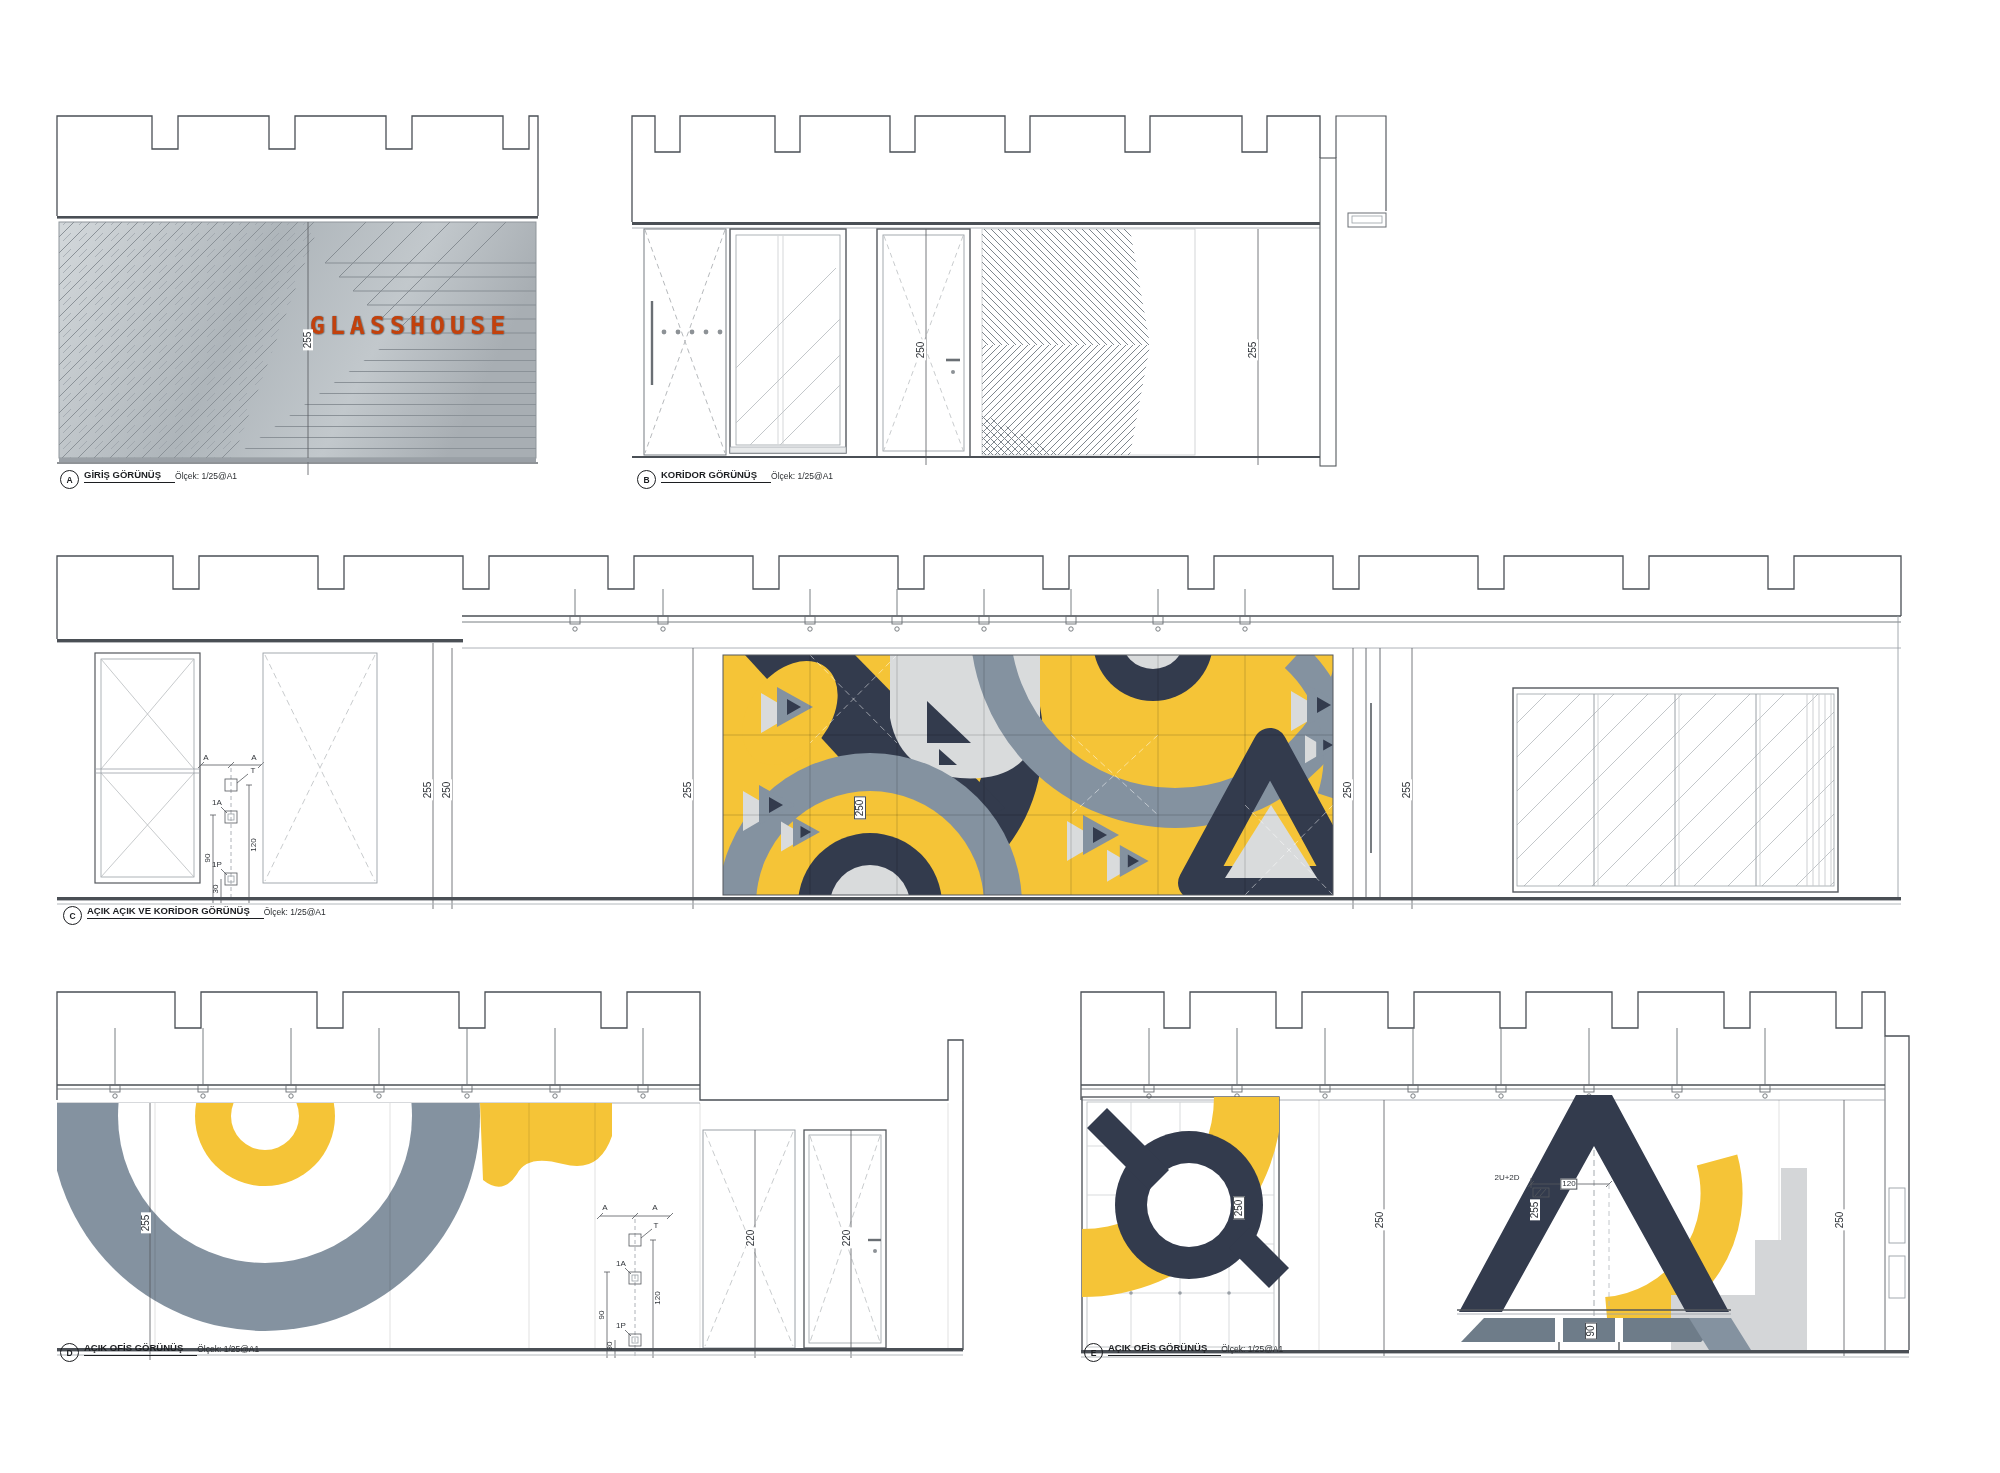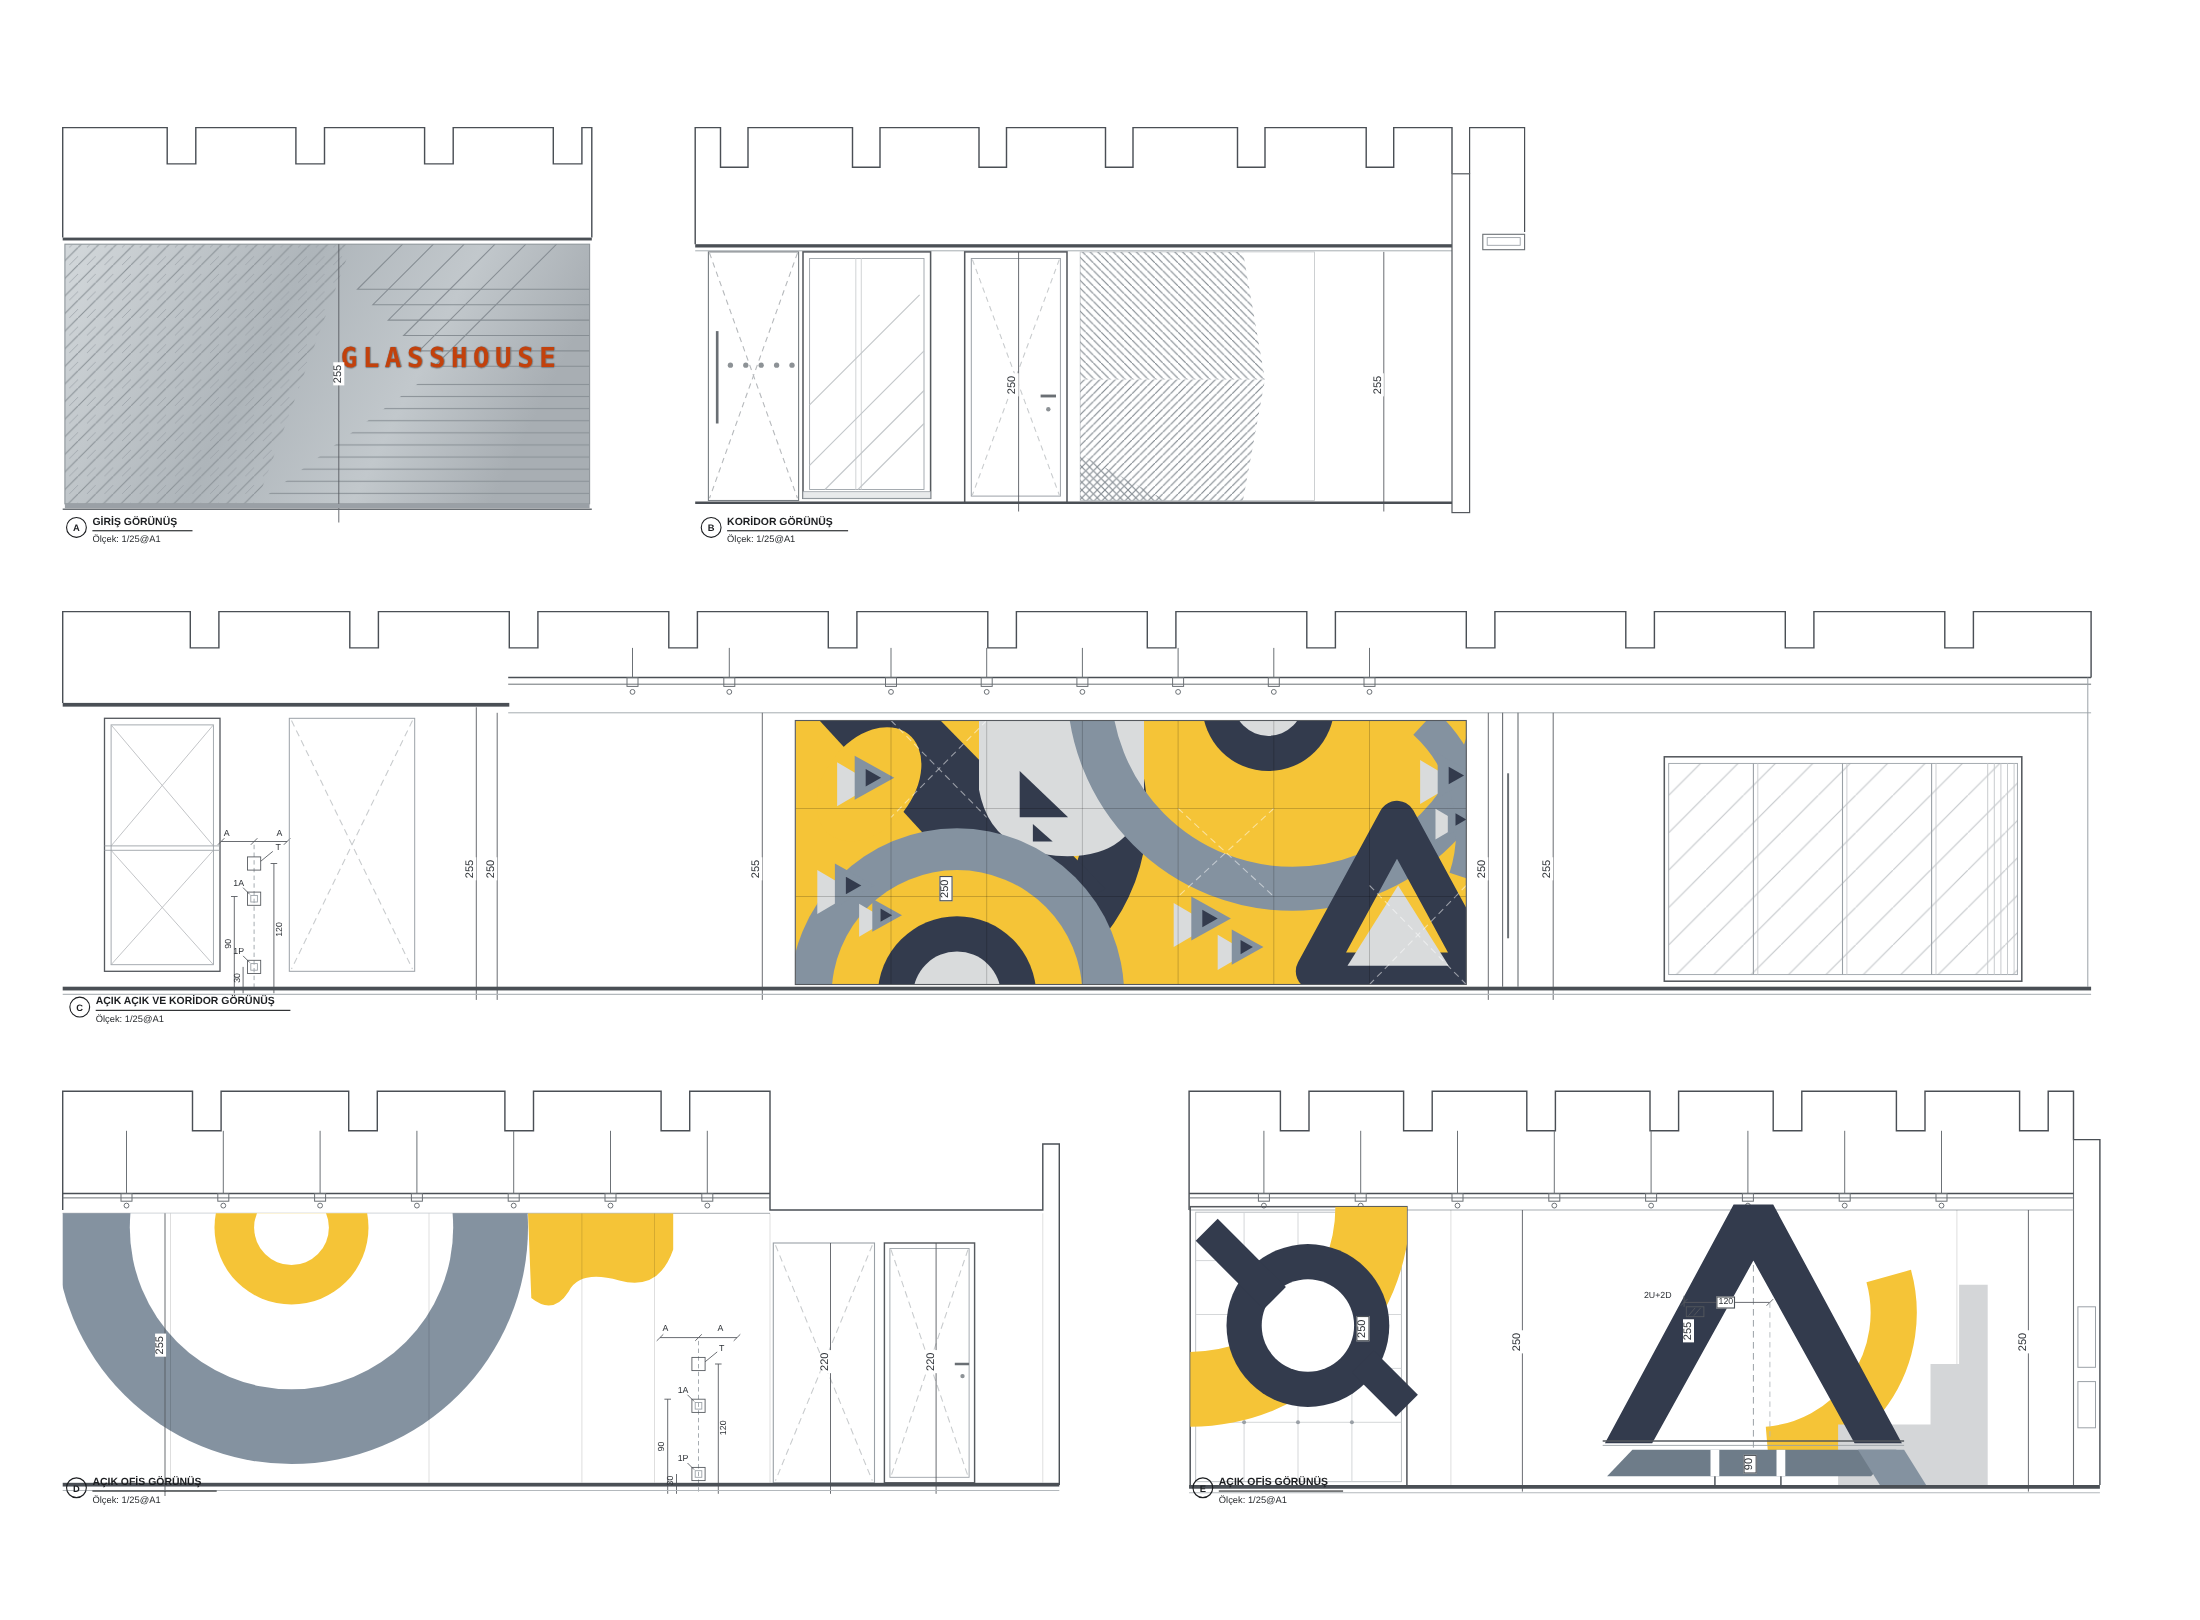--- a/index.html
+++ b/index.html
@@ -16,21 +16,21 @@
   .co{position:absolute;transform:translate(-50%,-50%);font-size:8px;line-height:1;color:#2f3338;
       background:transparent;white-space:nowrap;z-index:5;}
   .co.rot{transform:translate(-50%,-50%) rotate(-90deg);}
   .sign{position:absolute;transform:translate(-50%,-50%);font-family:"DejaVu Sans Mono",monospace;
         font-weight:bold;font-size:25px;letter-spacing:5px;color:#c2410c;
         text-shadow:0 0 1px #7d848a,0 1px 1px #7d848a,1px 0 1px #7d848a;z-index:4;}
   .titleblock{position:absolute;display:flex;align-items:flex-start;gap:5px;z-index:6;}
   .refcircle{width:17px;height:17px;border:1.6px solid #1c1e21;border-radius:50%;display:flex;
              align-items:center;justify-content:center;font-size:8.5px;font-weight:bold;color:#1c1e21;
              flex:0 0 auto;margin-top:1px;}
-  .tb-col{display:flex;flex-direction:column;}
+  .tb-col{display:flex;flex-direction:row;}
   .tb-title{font-size:9.5px;font-weight:bold;color:#1c1e21;border-bottom:1.6px solid #1c1e21;
             padding:0 14px 2px 0;white-space:nowrap;}
   .tb-scale{font-size:8.5px;color:#2a2d30;padding-top:2px;white-space:nowrap;}
 </style>
 </head>
 <body>
 
 <div id="canvas">
 
   <section class="drawing" style="left:55px;top:113px;width:485px;height:380px;">

